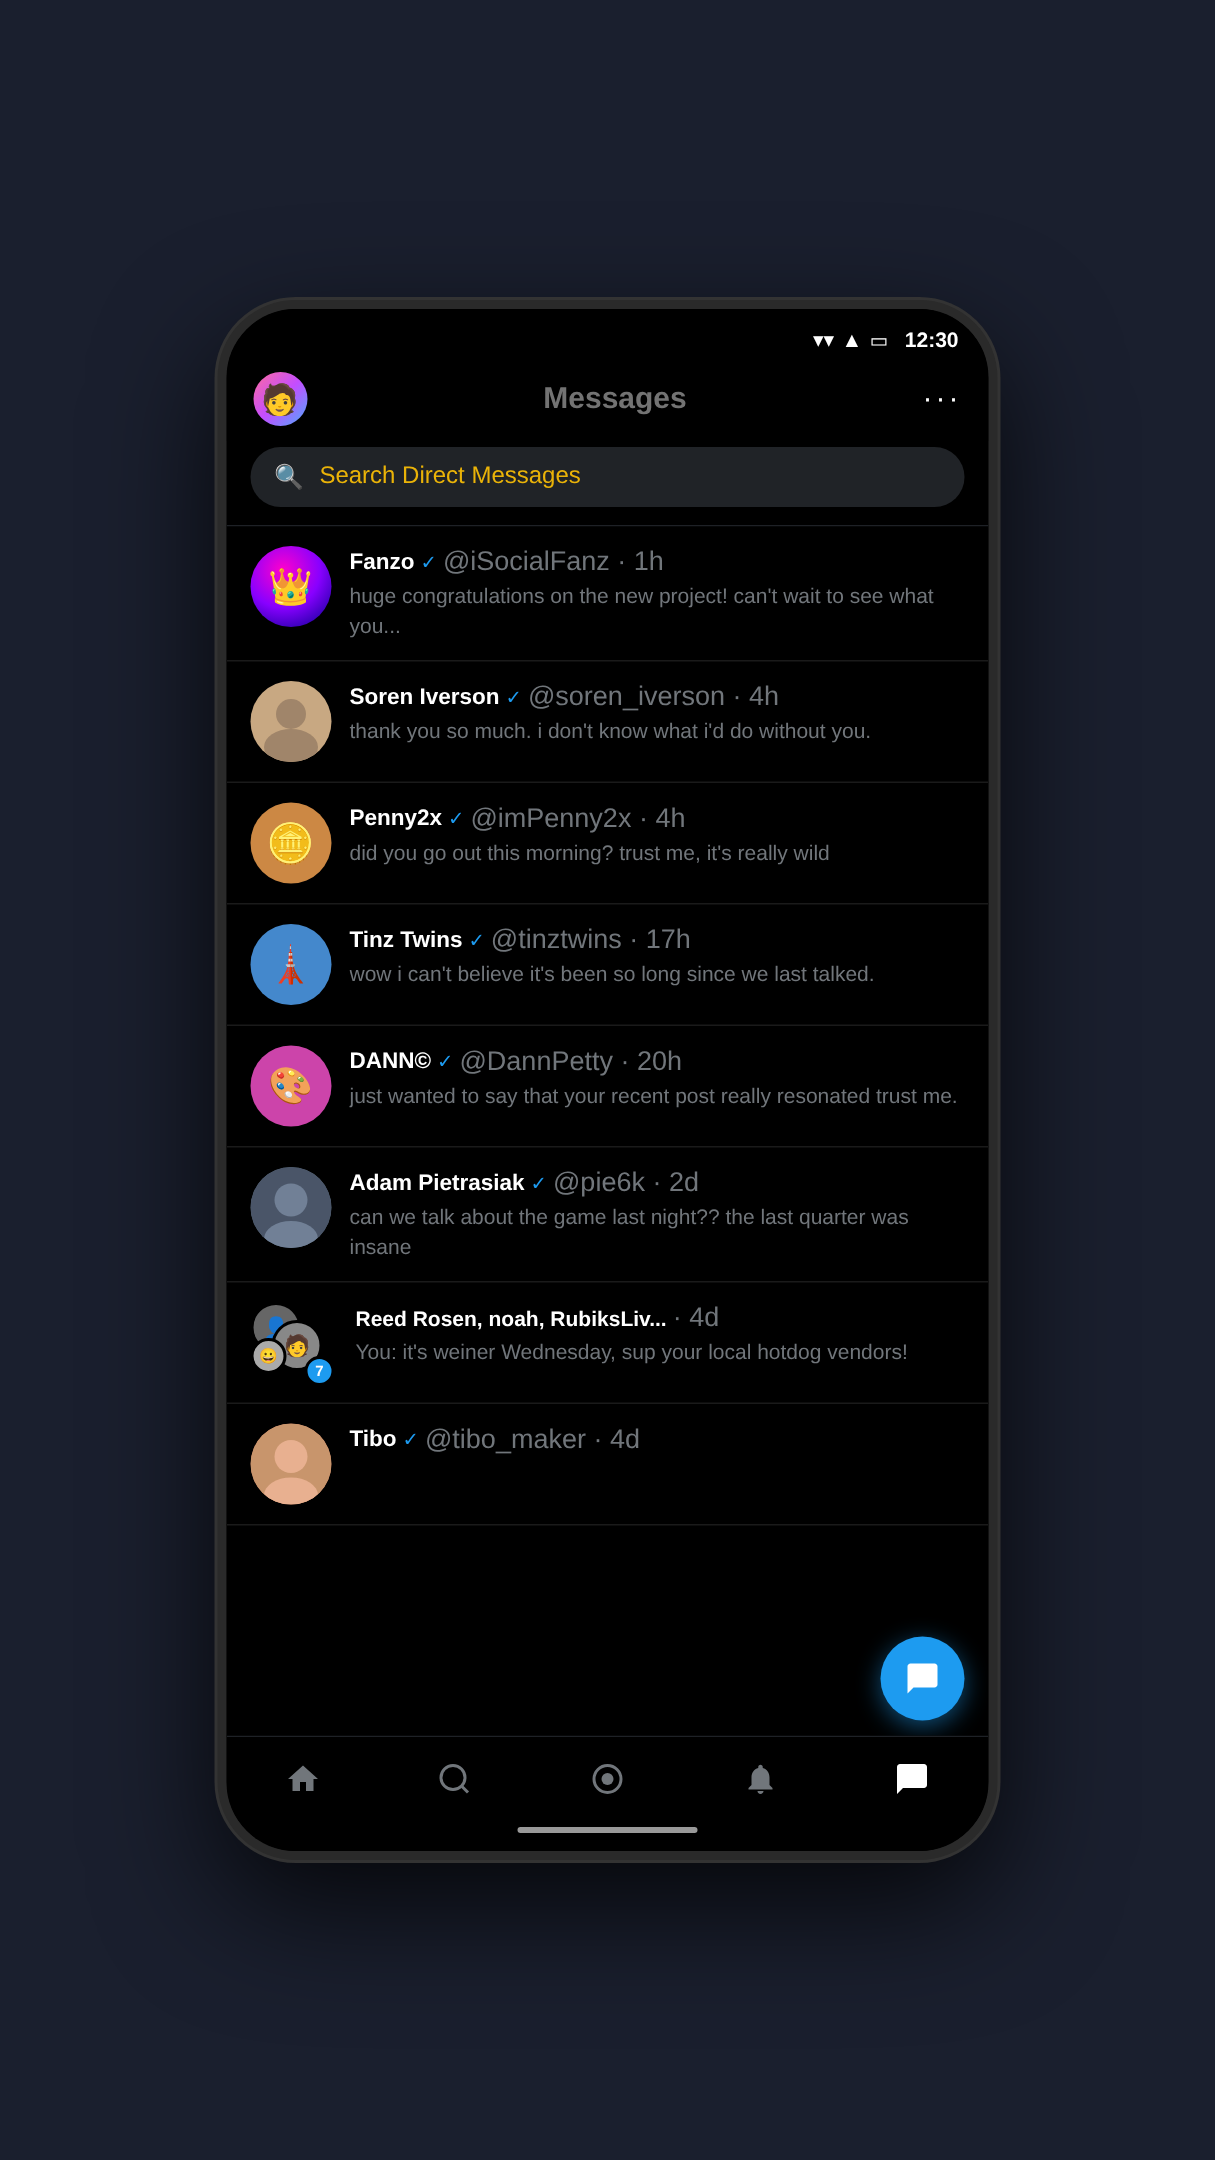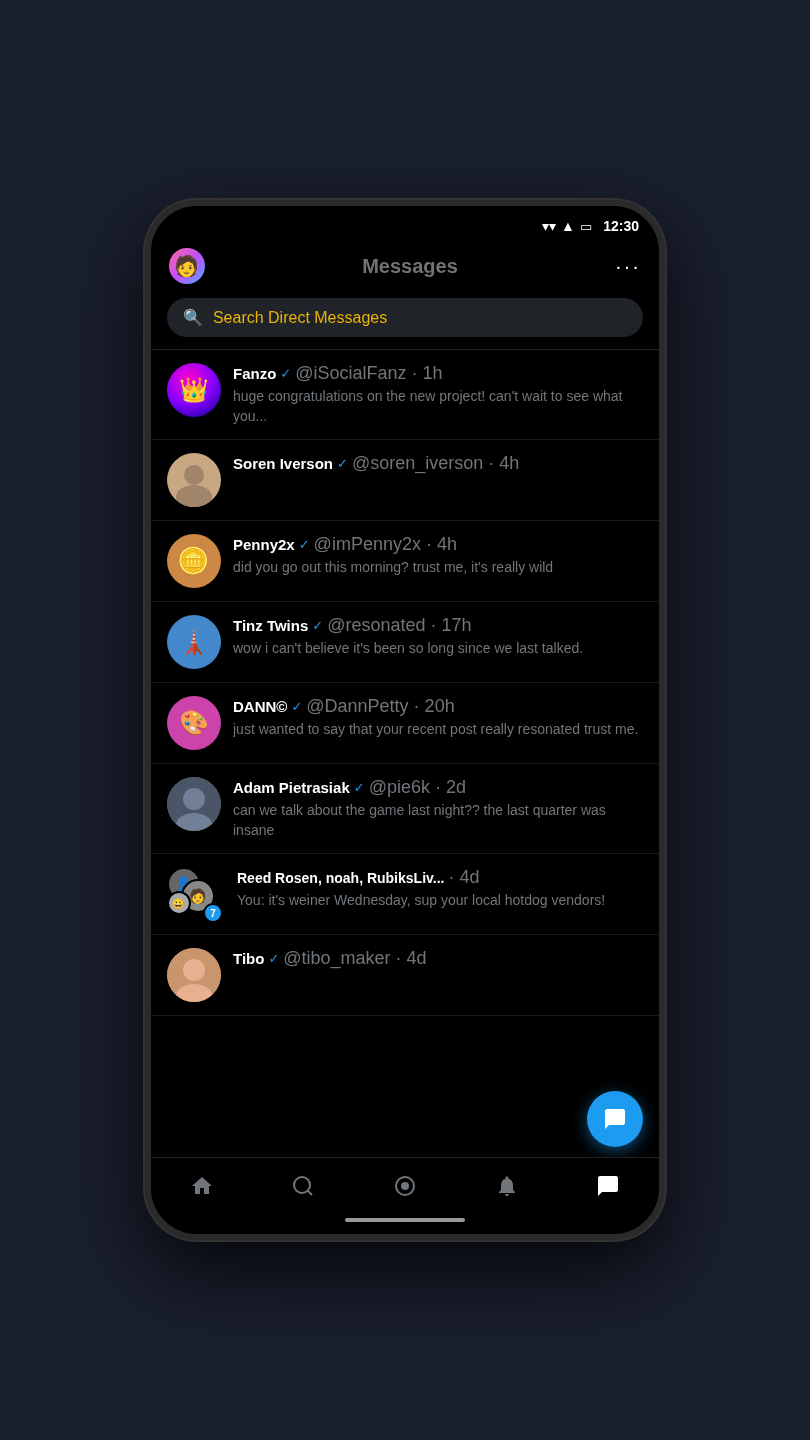--- a/index.html
+++ b/index.html
@@ -314,20 +314,21 @@
               <ellipse cx="27" cy="44" rx="18" ry="12" fill="#a0856a"></ellipse>
             </svg>
           </div>
         </div>
         <div class="msg-content">
           <div class="msg-name-row">
             <span class="msg-name">Soren Iverson</span>
             <span class="verified-icon">✓</span>
             <span class="msg-handle">@soren_iverson · 4h</span>
           </div>
+          <div class="msg-preview">thank you so much. i don't know what i'd do without you.</div>
         </div>
       </div>
 
       <div class="message-item">
         <div class="avatar-wrap">
           <div class="avatar av-penny">
             <span style="font-size:26px;">🪙</span>
           </div>
         </div>
         <div class="msg-content">
@@ -343,21 +344,21 @@
       <div class="message-item">
         <div class="avatar-wrap">
           <div class="avatar av-tinz">
             <span style="font-size:24px;">🗼</span>
           </div>
         </div>
         <div class="msg-content">
           <div class="msg-name-row">
             <span class="msg-name">Tinz Twins</span>
             <span class="verified-icon">✓</span>
-            <span class="msg-handle">@resonated · 17h</span>
+            <span class="msg-handle">@tinztwins · 17h</span>
           </div>
           <div class="msg-preview">wow i can't believe it's been so long since we last talked.</div>
         </div>
       </div>
 
       <div class="message-item">
         <div class="avatar-wrap">
           <div class="avatar av-dann">
             <span style="font-size:24px;">🎨</span>
           </div>

